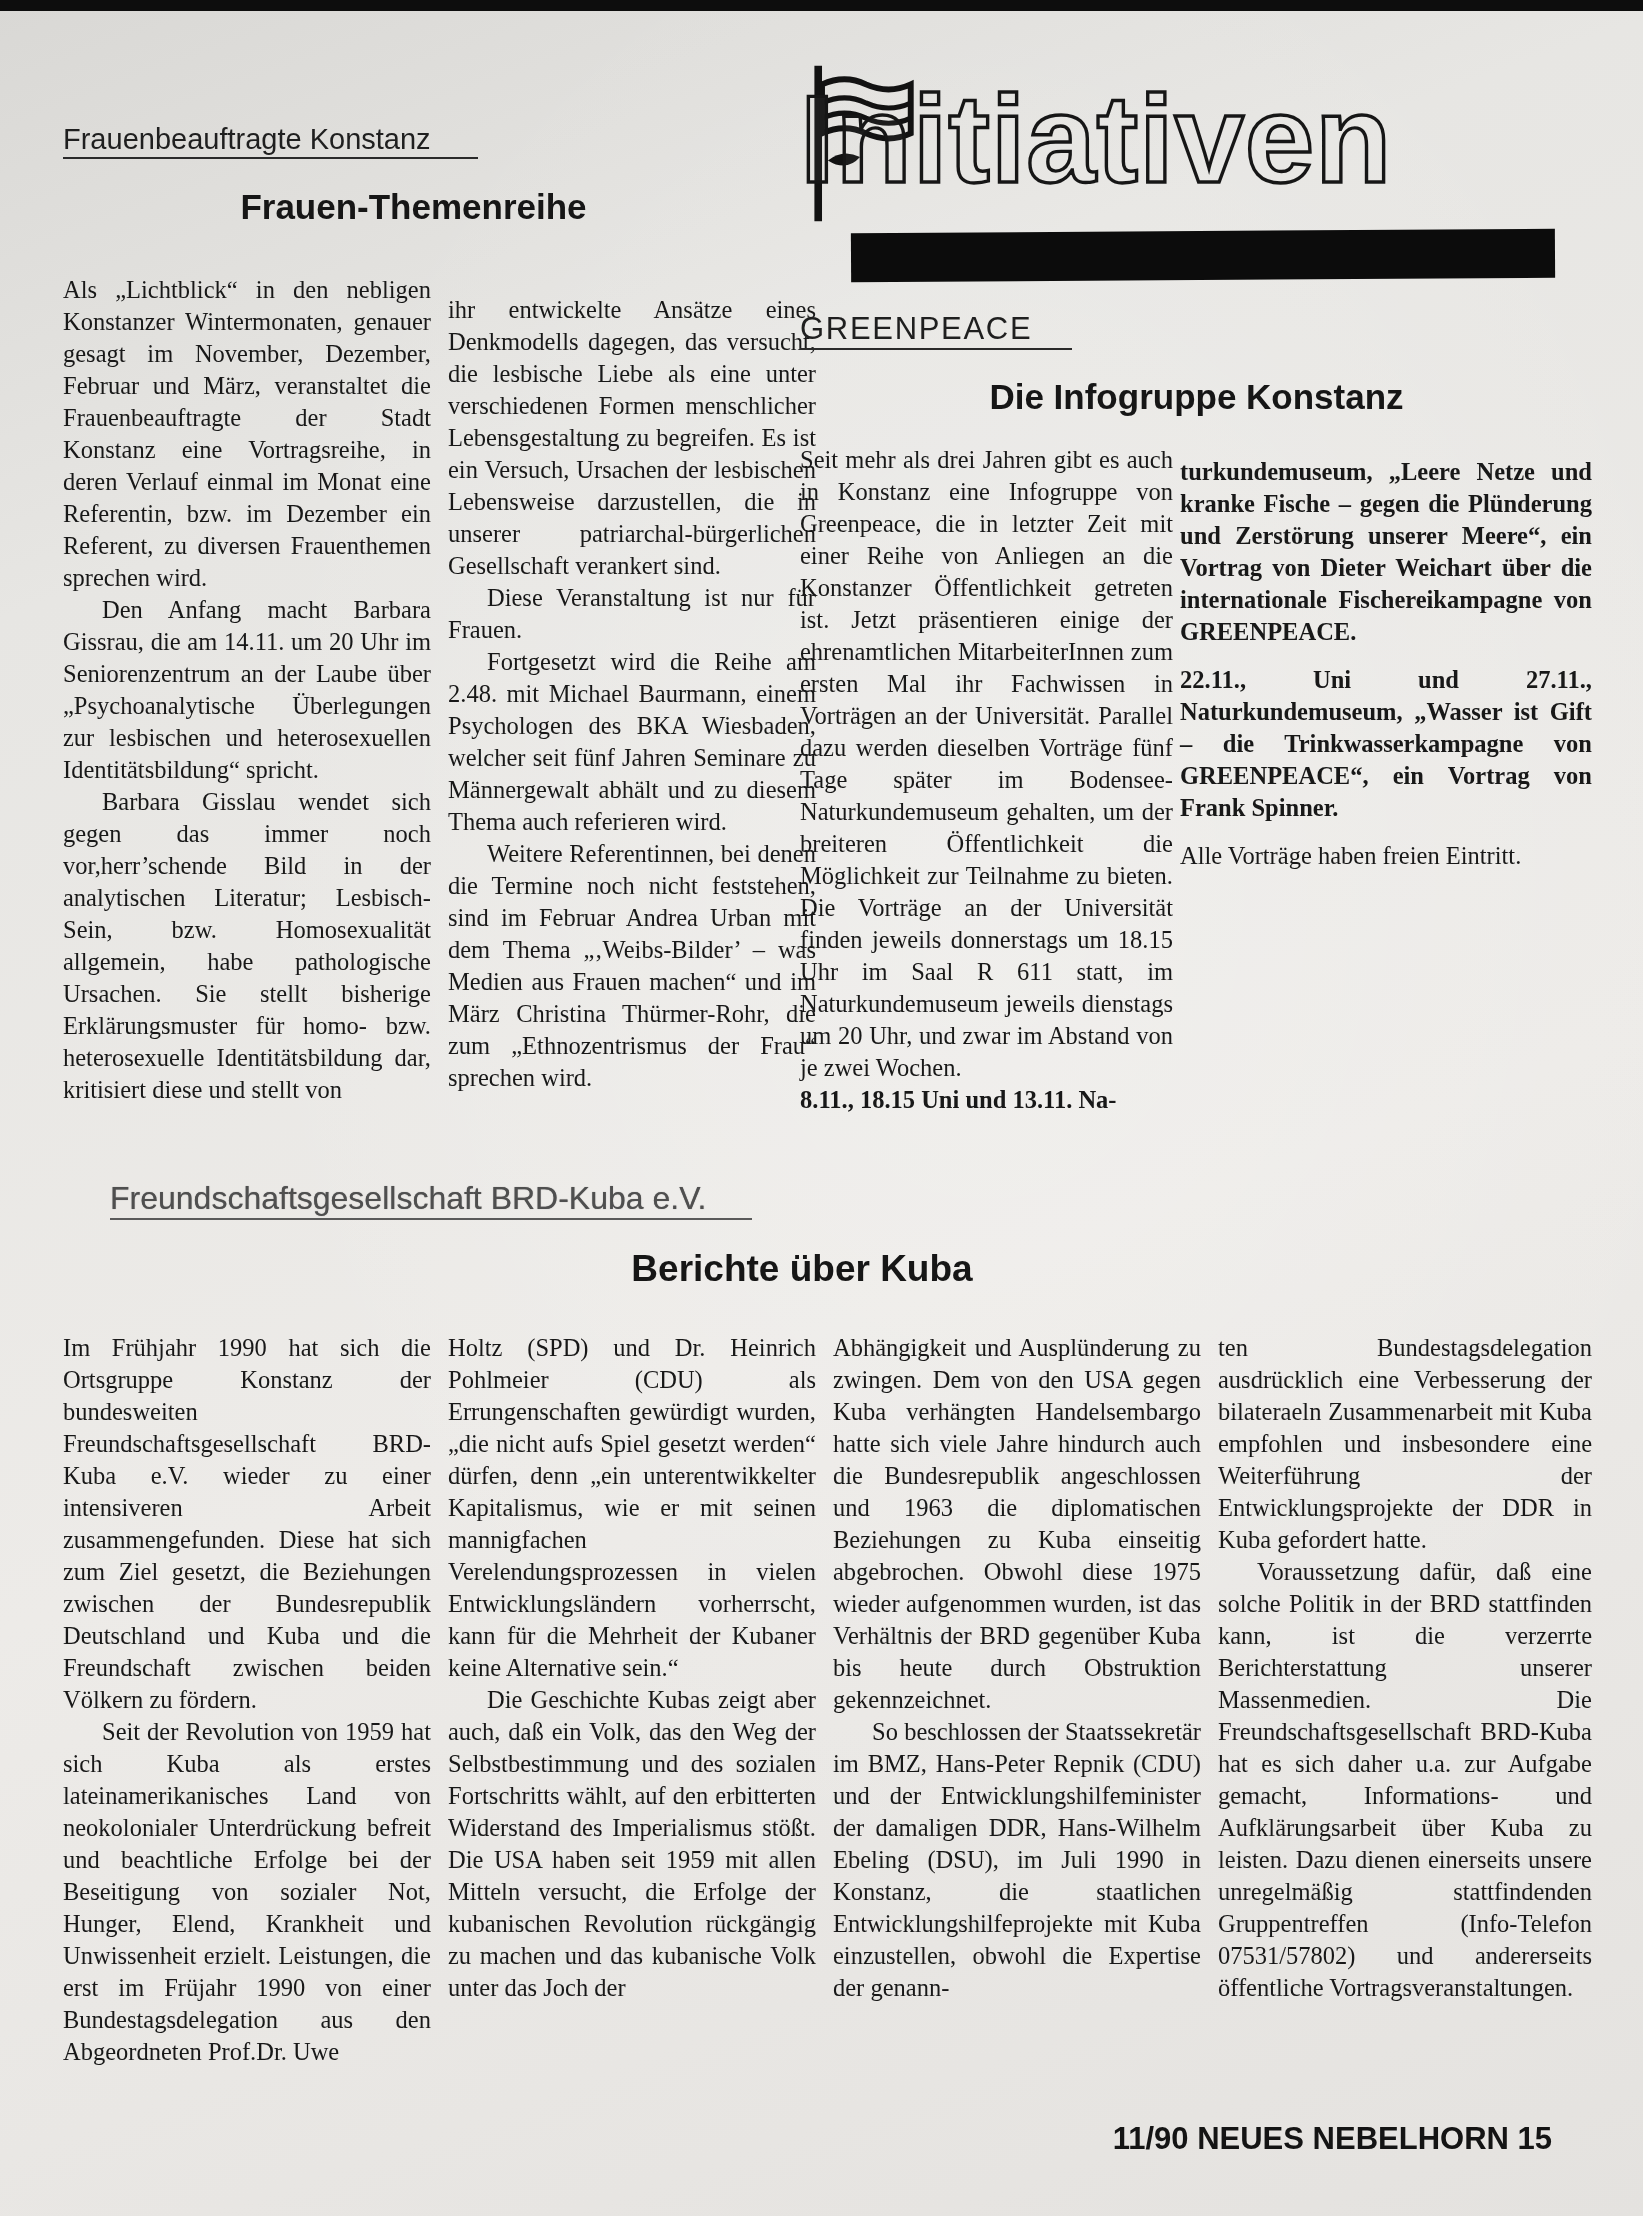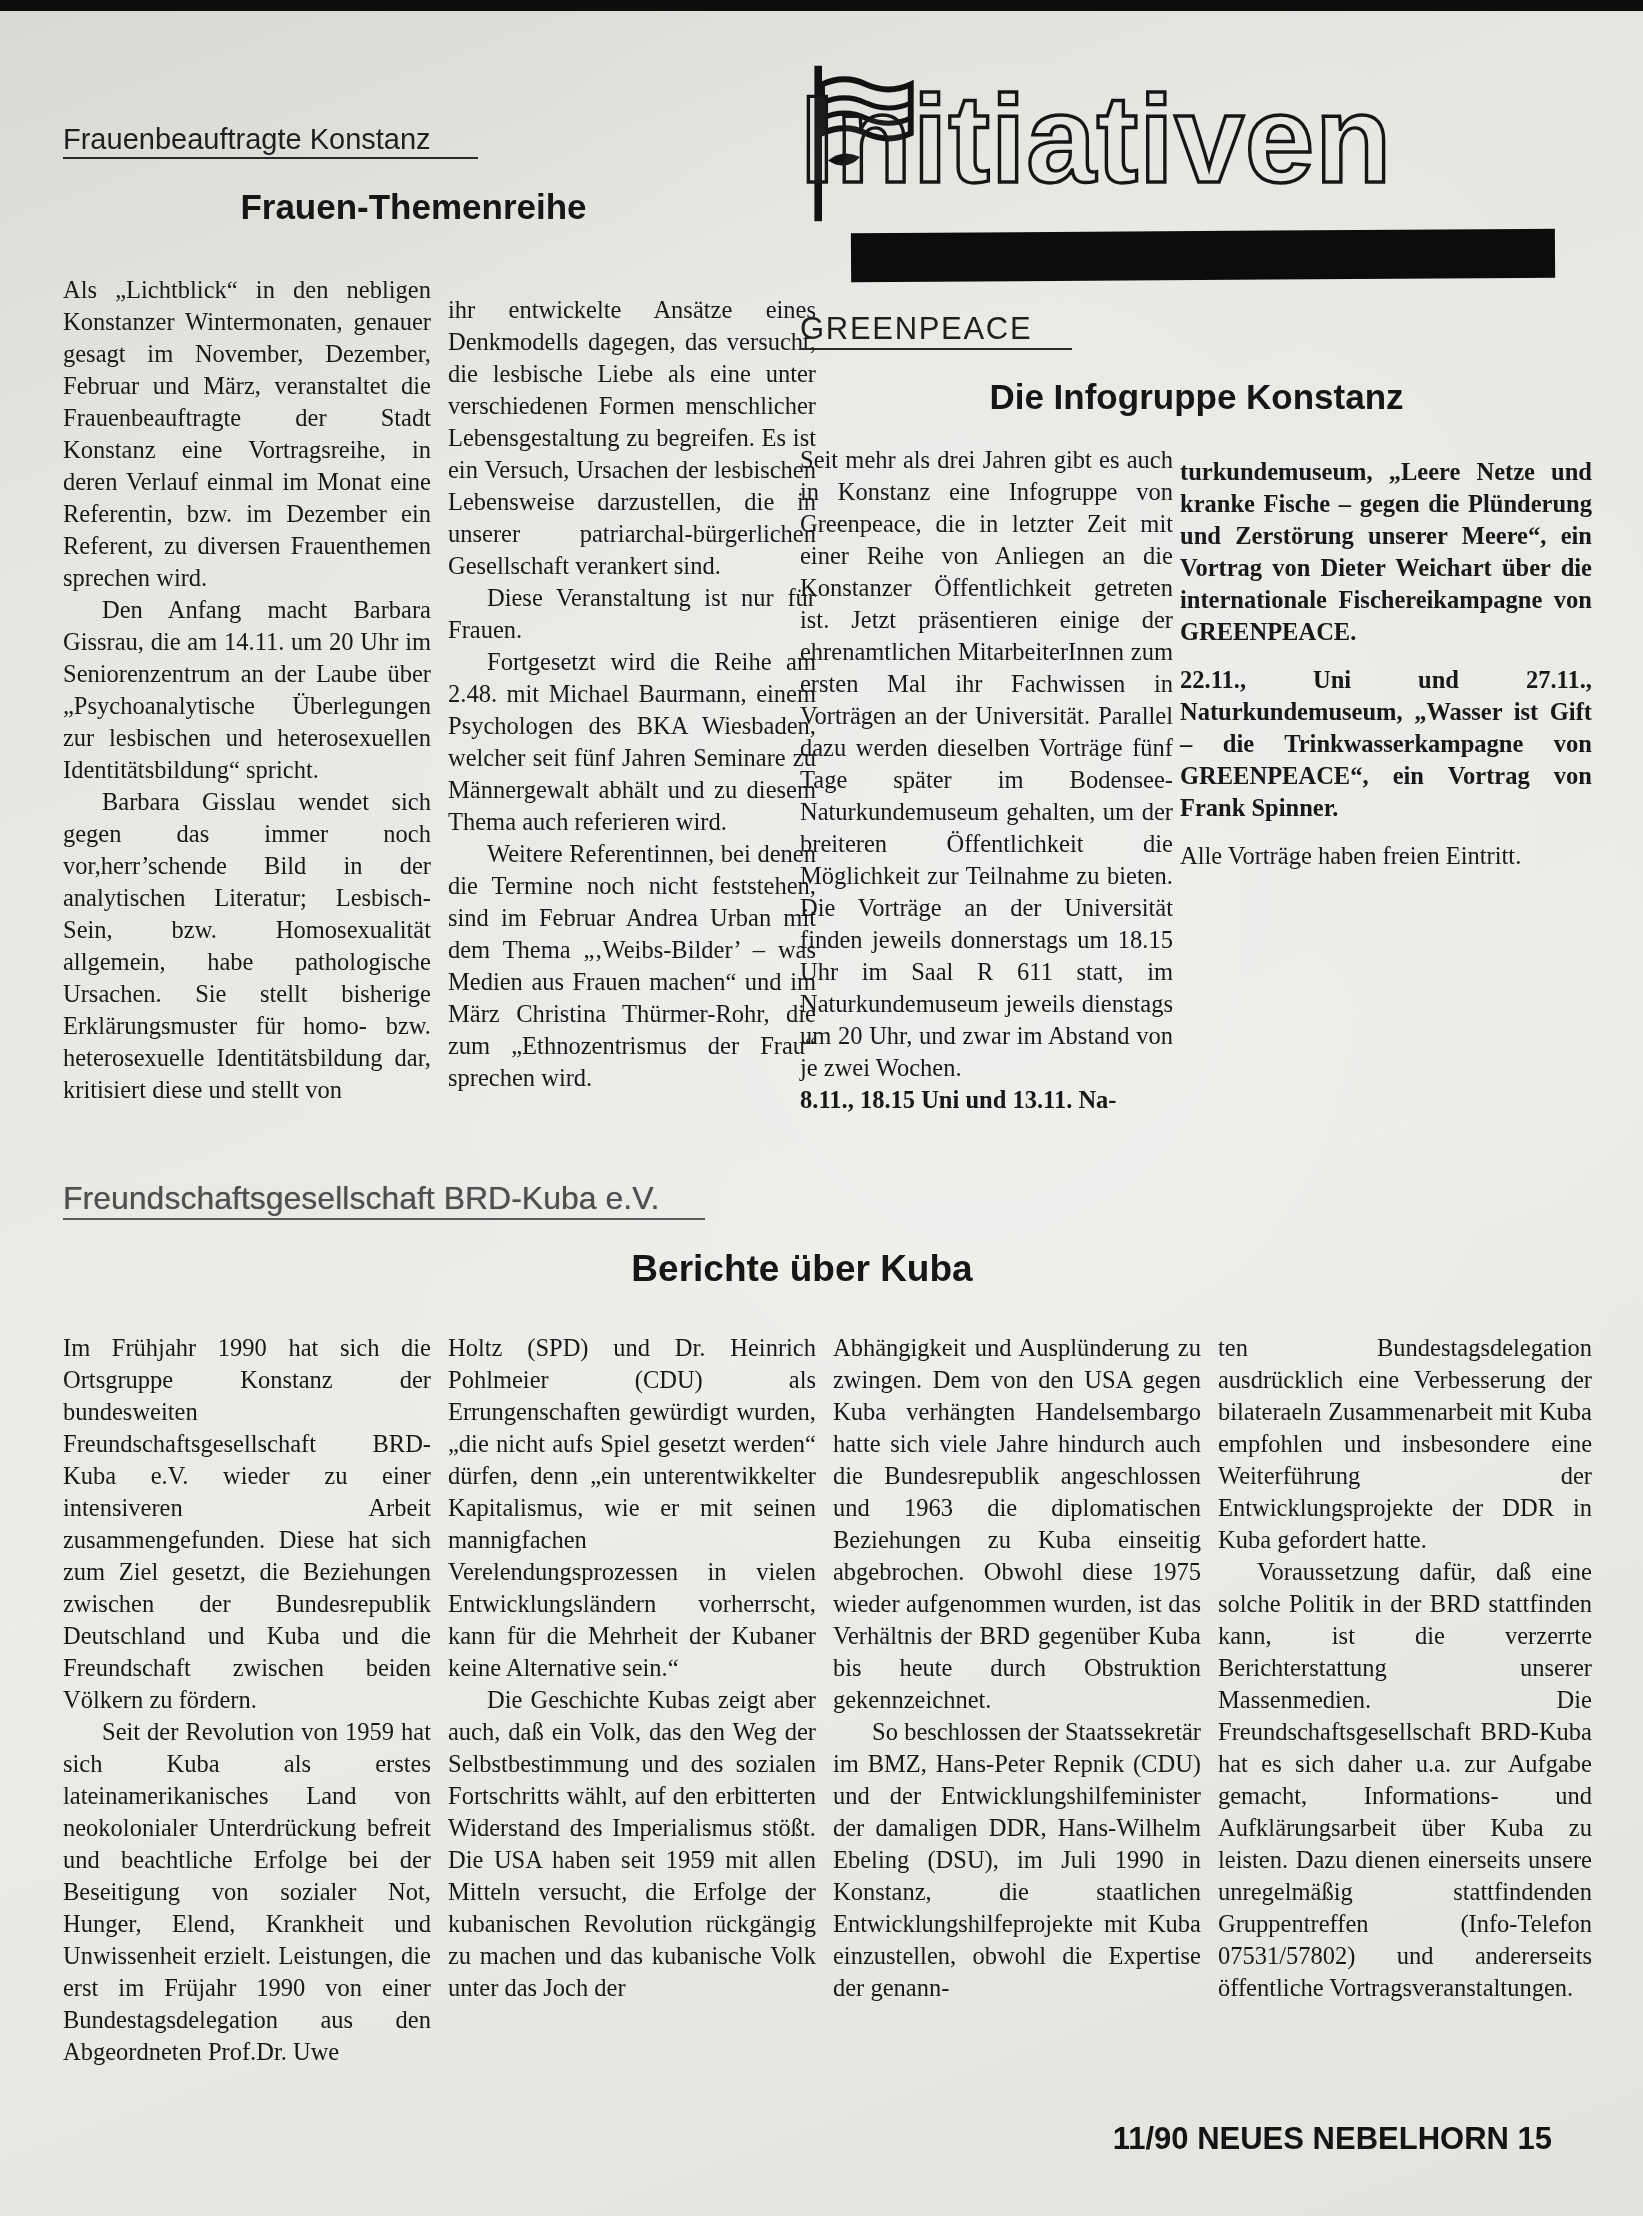--- a/index.html
+++ b/index.html
@@ -14,21 +14,21 @@
     font-family:"Liberation Serif", serif;
     color:#1b1b1b;
   }
   .topstrip{position:absolute;left:0;top:0;width:100%;height:11px;background:#0d0d0d;}
   .kicker{
     position:absolute;
     font-family:"Liberation Sans", sans-serif;
     font-size:29px;line-height:1.15;color:#1f1f1f;
     border-bottom:2.5px solid #2a2a2a;padding-bottom:1px;
   }
-  .kicker.faded{color:#4f4f4f;border-bottom-color:#5a5a5a;text-shadow:0 0 0.8px rgba(90,90,90,.8);}
+  .kicker.faded{color:#4f4f4f;border-bottom-color:#5a5a5a;text-shadow:0 0 0.8px rgba(90,90,90,.8);margin-left:47px;}
   .art-title{
     position:absolute;
     font-family:"Liberation Sans", sans-serif;
     font-weight:bold;color:#161616;
     text-align:center;
   }
   .logo{
     position:absolute;left:800px;top:71px;width:794px;height:144px;
     font-family:"Liberation Sans", sans-serif;
     font-weight:bold;font-size:125px;line-height:135px;

